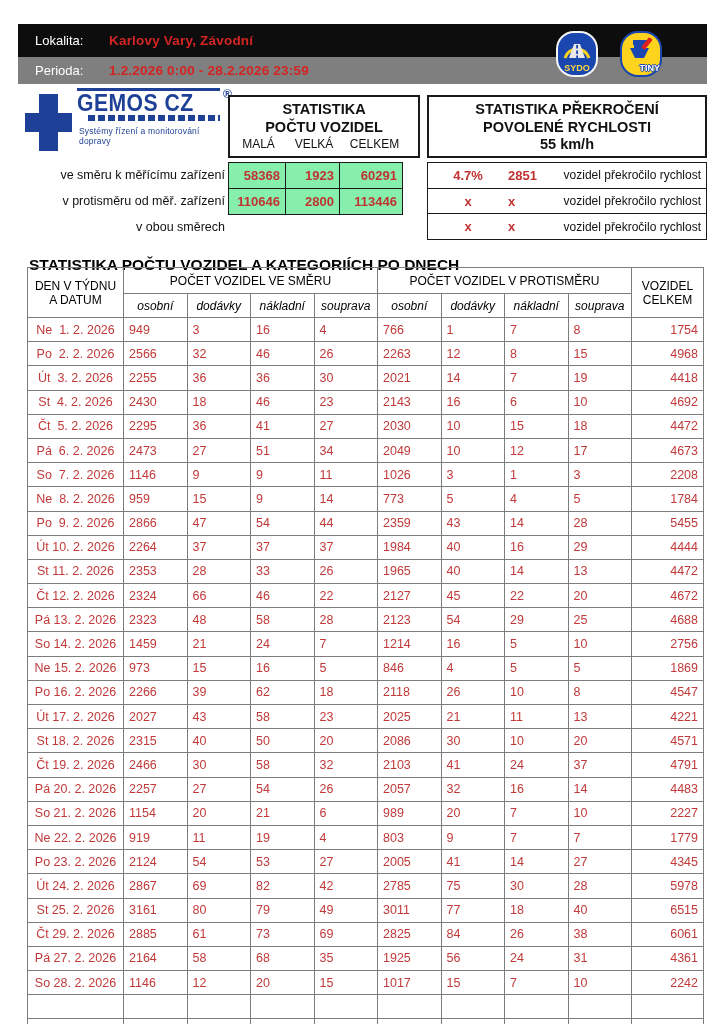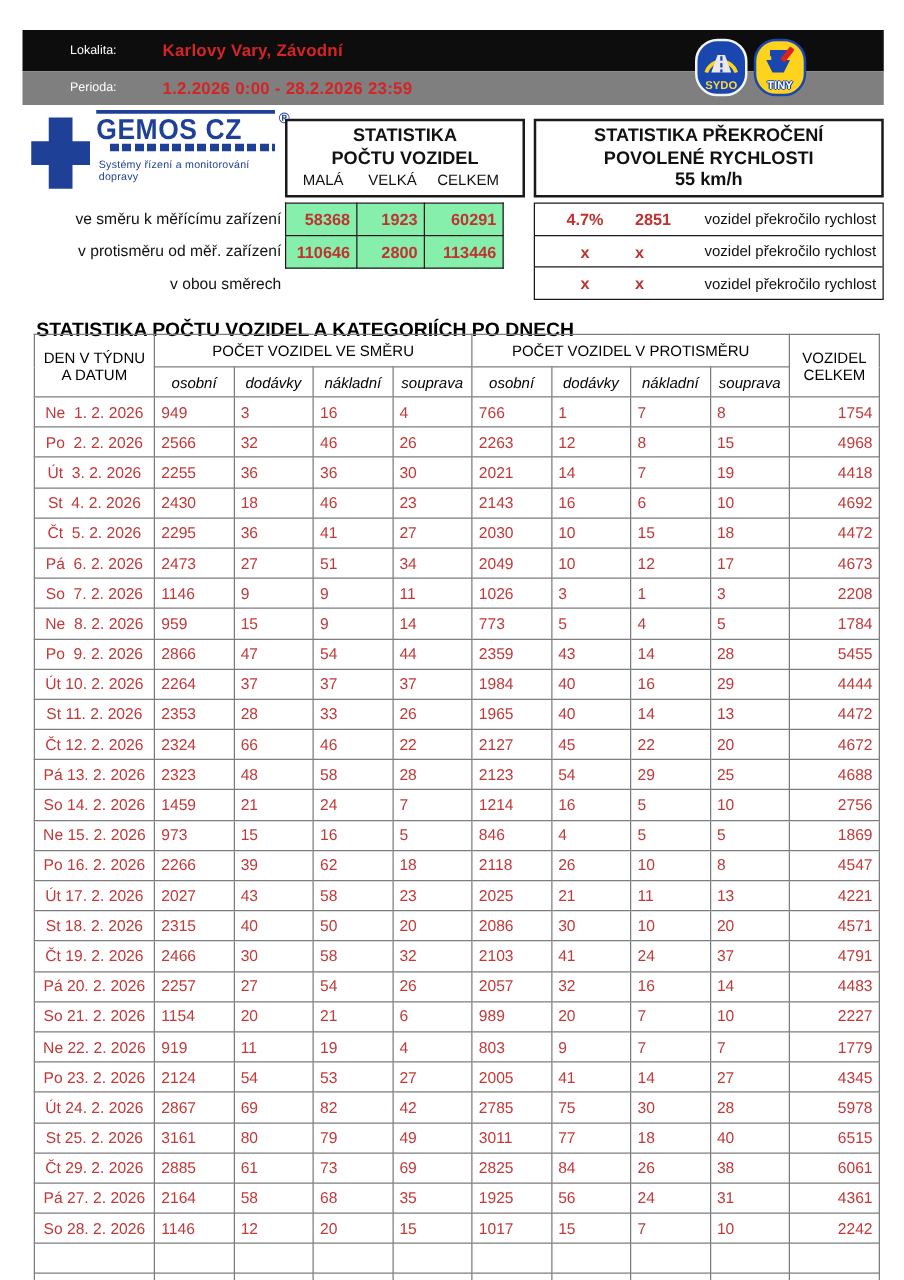--- a/index.html
+++ b/index.html
@@ -3,29 +3,29 @@
 <meta charset="utf-8">
 <style>
   html,body{margin:0;padding:0;background:#ffffff;}
   .page{position:relative;width:723px;height:1024px;background:#fff;
         font-family:"Liberation Sans", sans-serif;overflow:hidden;color:#111;}
 
   
   .bar{position:absolute;left:18px;width:689px;display:flex;align-items:center;}
   .bar-black{top:24px;height:33px;background:#0d0d0d;}
   .bar-gray{top:57px;height:27px;background:#7f7f7f;}
-  .bar .lbl{color:#fff;font-size:10px;margin-left:38px;width:74px;}
+  .bar .lbl{color:#fff;font-size:13px;margin-left:17px;width:74px;}
   .bar .val{font-size:13.5px;font-weight:bold;color:#d42424;letter-spacing:.2px;}
 
   
   .badge{position:absolute;top:31px;width:42px;height:46px;border-radius:18px;
          box-sizing:border-box;display:flex;flex-direction:column;align-items:center;
          justify-content:flex-end;z-index:5;}
   .badge-sydo{left:556px;background:#1a46b0;border:2px solid #f4f4f4;}
-  .badge-tiny{left:603px;background:#fdd31d;border:2px solid #1a46b0;}
+  .badge-tiny{left:620px;background:#fdd31d;border:2px solid #1a46b0;align-items:flex-end;}
   .badge svg{position:absolute;top:3px;left:50%;transform:translateX(-50%);}
   .badge .btxt{font-size:9px;font-weight:bold;line-height:11px;margin-bottom:1px;}
   .badge-sydo .btxt{color:#ffd83a;}
   .badge-tiny .btxt{color:#fff;text-shadow:-1px 0 #1a46b0,1px 0 #1a46b0,0 -1px #1a46b0,0 1px #1a46b0;}
 
   
   .logo{position:absolute;left:25px;top:88px;width:205px;height:70px;}
   .logo .cross-v{position:absolute;left:14px;top:6px;width:19px;height:57px;background:#1e4096;}
   .logo .cross-h{position:absolute;left:0px;top:25px;width:47px;height:19px;background:#1e4096;}
   .logo .topline{position:absolute;left:52px;top:0px;width:143px;height:3px;background:#1e4096;}

